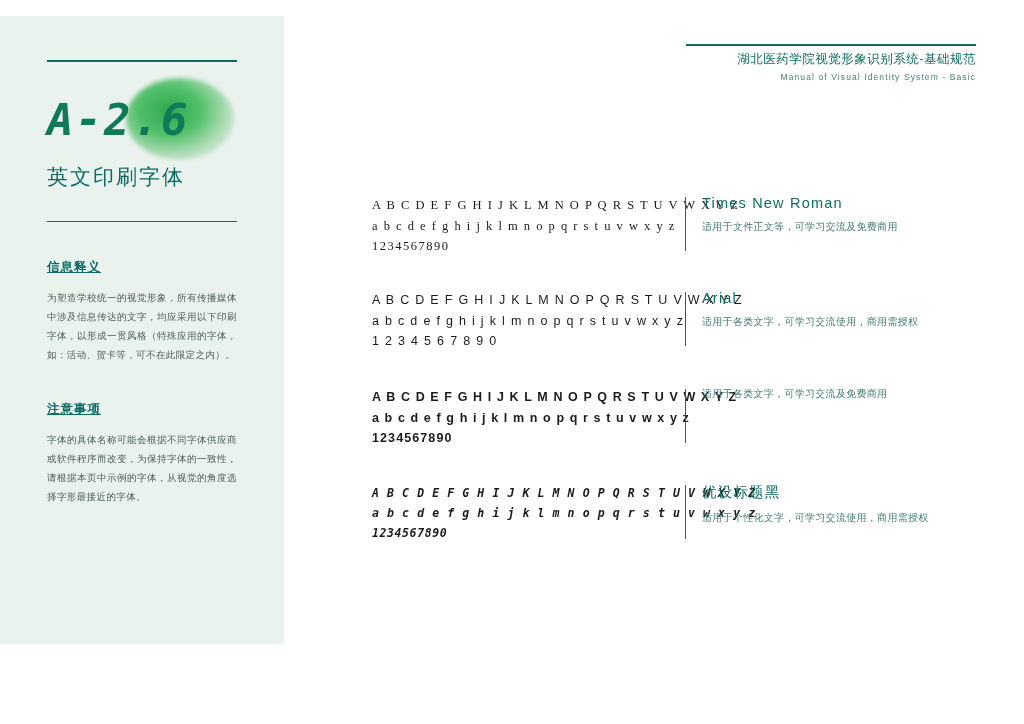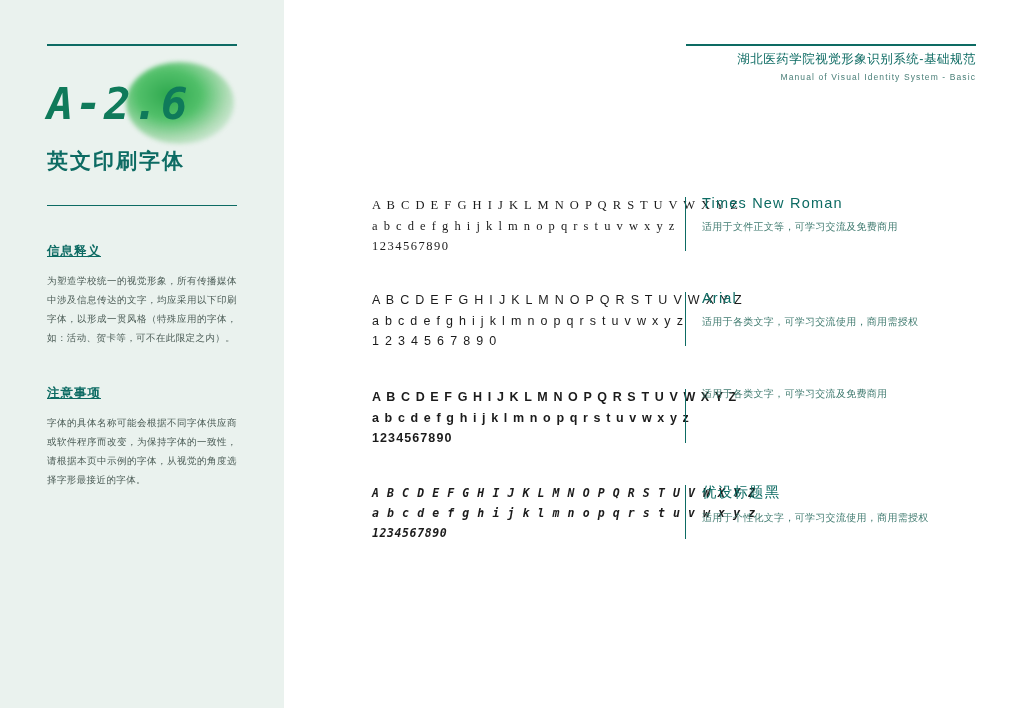--- a/index.html
+++ b/index.html
@@ -16,23 +16,23 @@
   .page {
     position: relative;
     width: 1024px;
     height: 724px;
     background: #ffffff;
   }
   
   .left-panel {
     position: absolute;
     left: 0;
-    top: 0;
+    top: 16px;
     width: 284px;
-    height: 708px;
+    height: 628px;
     background: #eaf2ee;
   }
   .left-rule-top {
     position: absolute;
     left: 47px;
     top: 44px;
     width: 190px;
     height: 2px;
     background: #0d6b63;
   }
@@ -55,21 +55,21 @@
     font-weight: bold;
     letter-spacing: 2px;
     color: #0f7a5a;
     font-style: italic;
   }
   .section-cn-title {
     position: absolute;
     left: 47px;
     top: 147px;
     font-size: 21px;
-    font-weight: bold;
+    font-weight: normal;
     letter-spacing: 2px;
     color: #0d6b63;
   }
   .left-rule-mid {
     position: absolute;
     left: 47px;
     top: 205px;
     width: 190px;
     height: 1px;
     background: #0d6b63;
@@ -86,21 +86,20 @@
     letter-spacing: 1px;
     margin-bottom: 12px;
     text-decoration: underline;
   }
   .block-body {
     font-size: 9.5px;
     line-height: 2.0;
     color: #4a5b55;
     letter-spacing: 0.4px;
     text-align: justify;
-    font-family: Liberation Serif, serif;
   }
   .block-info { top: 243px; }
   .block-note { top: 385px; }
 
   
   .header-rule {
     position: absolute;
     left: 686px;
     top: 44px;
     width: 290px;

